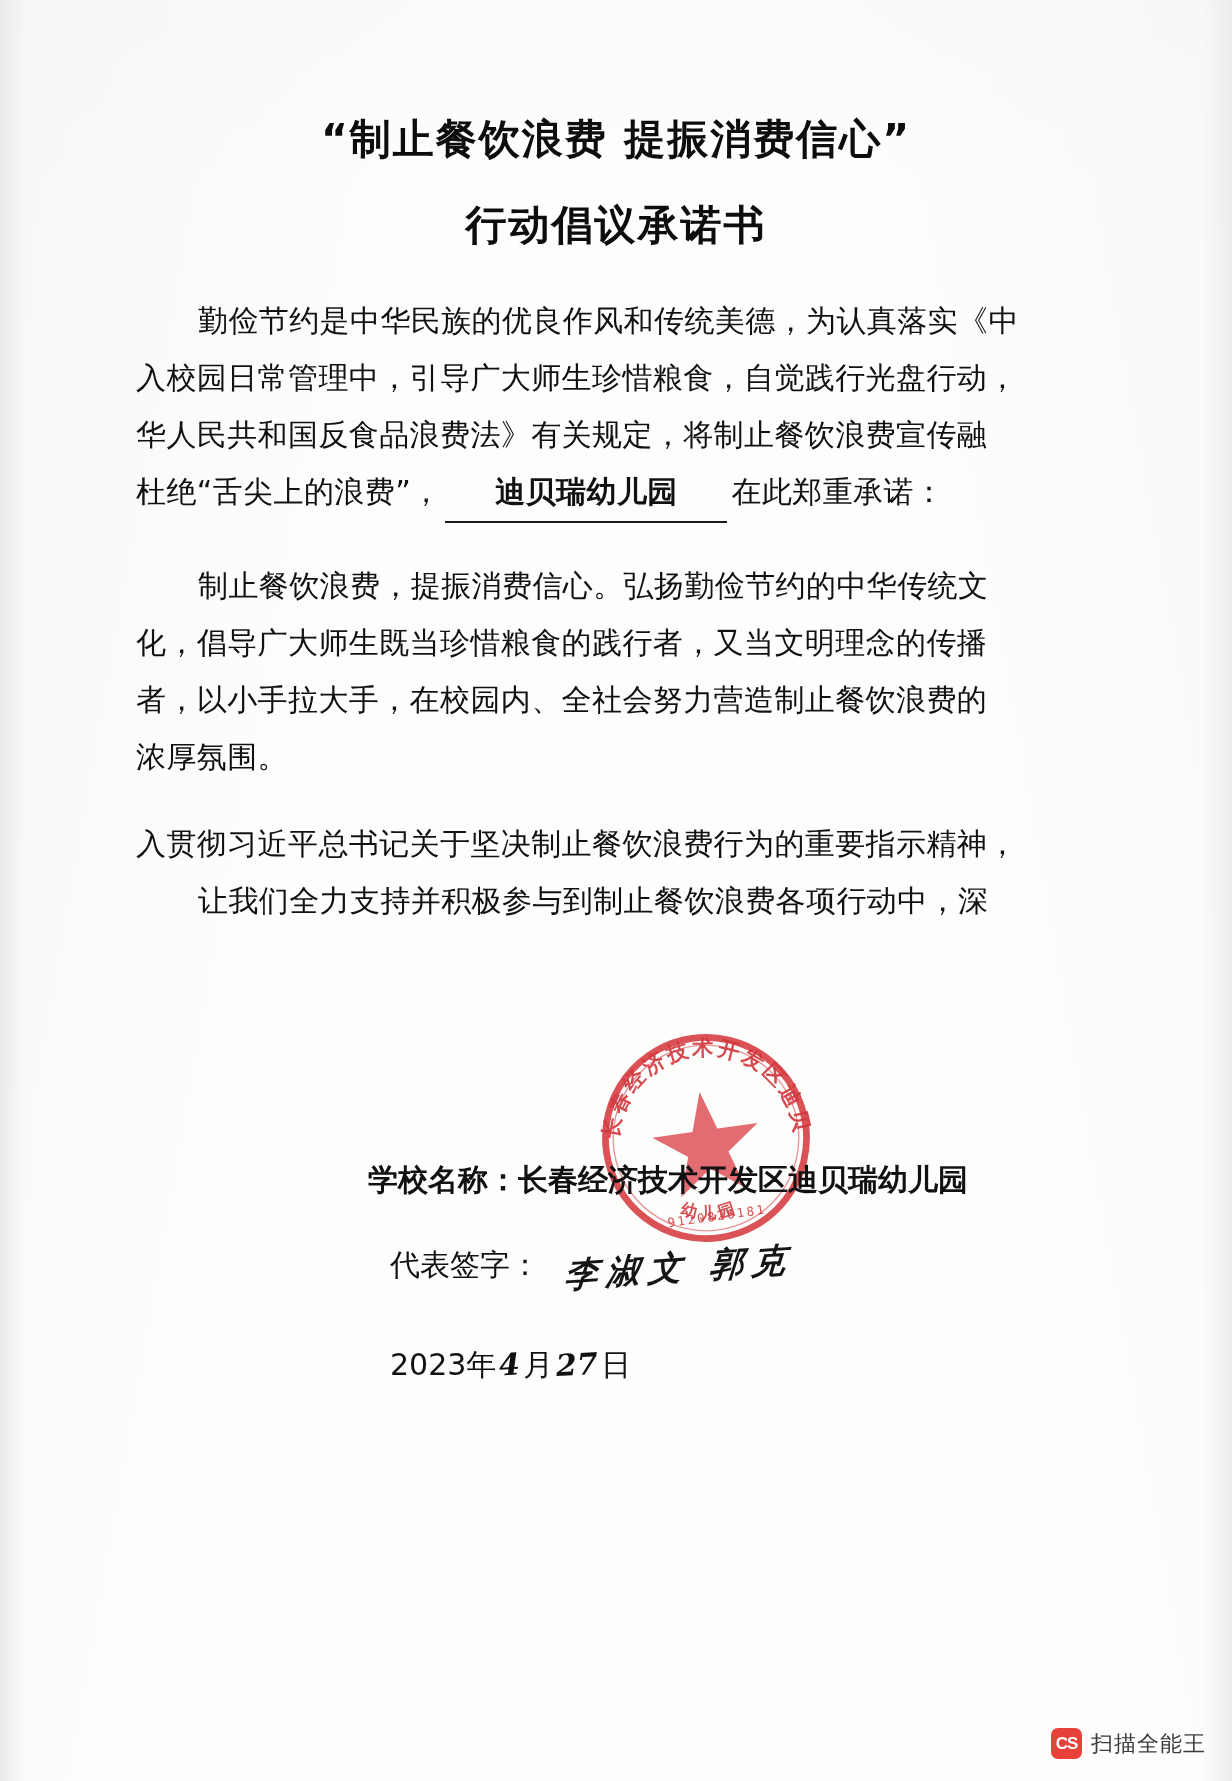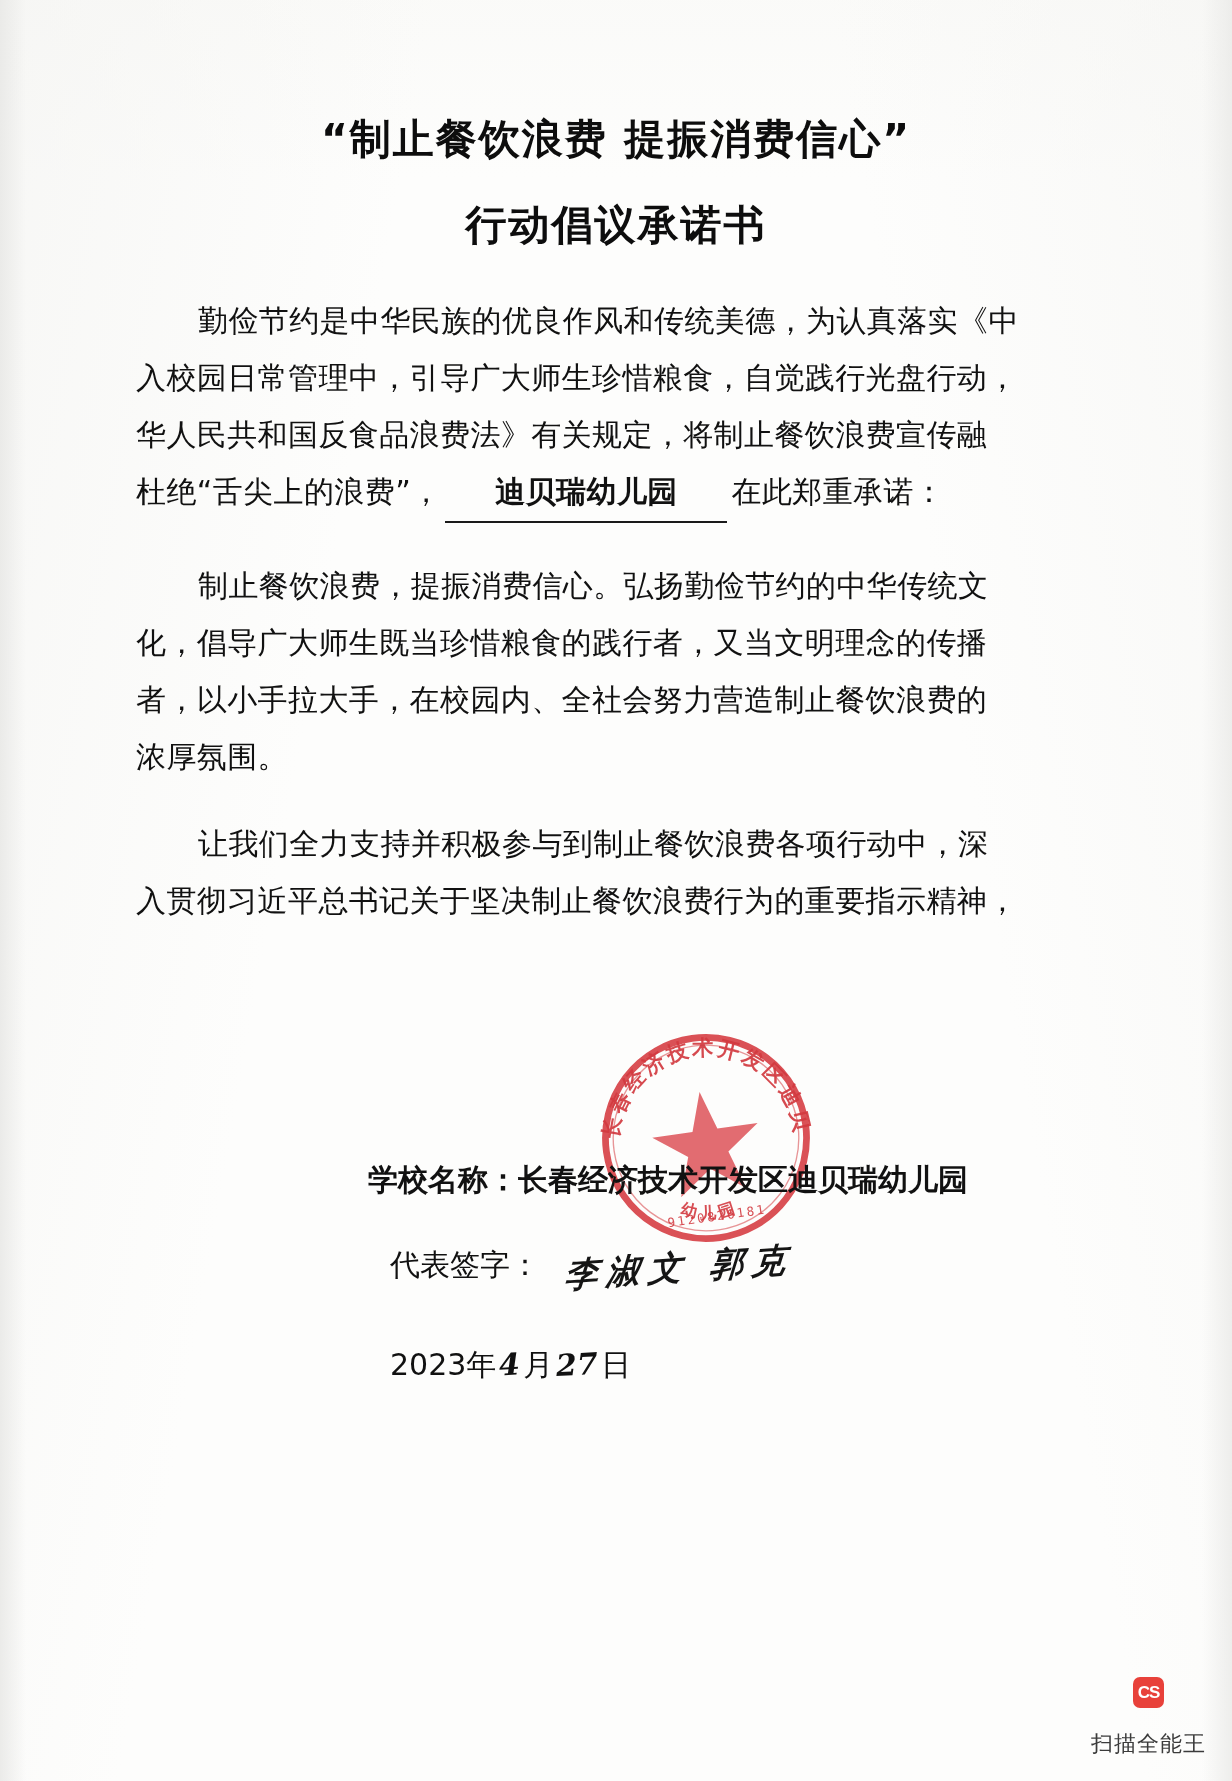--- a/index.html
+++ b/index.html
@@ -142,22 +142,21 @@
   }
   .seal svg { width: 100%; height: 100%; display: block; }
 
   
   .watermark {
     position: absolute;
     right: 26px;
     bottom: 22px;
     display: flex;
     align-items: center;
-    gap: 21px;
-    flex-direction: column;
+    gap: 9px;
   }
   .wm-badge {
     width: 31px;
     height: 31px;
     border-radius: 7px;
     background: #e8413a;
     color: #ffffff;
     font-size: 17px;
     font-weight: 700;
     display: flex;
@@ -197,22 +196,22 @@
     </p>
 
     <p class="para p2">
       <span class="line indent">制止餐饮浪费，提振消费信心。弘扬勤俭节约的中华传统文</span>
       <span class="line">化，倡导广大师生既当珍惜粮食的践行者，又当文明理念的传播</span>
       <span class="line">者，以小手拉大手，在校园内、全社会努力营造制止餐饮浪费的</span>
       <span class="line">浓厚氛围。</span>
     </p>
 
     <p class="para p3">
+      <span class="line">入贯彻习近平总书记关于坚决制止餐饮浪费行为的重要指示精神，</span>
       <span class="line indent">让我们全力支持并积极参与到制止餐饮浪费各项行动中，深</span>
-      <span class="line">入贯彻习近平总书记关于坚决制止餐饮浪费行为的重要指示精神，</span>
     </p>
   </div>
 
   <div class="seal">
     <svg viewBox="0 0 240 240" xmlns="http://www.w3.org/2000/svg">
       <defs>
         <path id="arcTop" d="M 28 126 A 92 92 0 0 1 212 126" fill="none"></path>
         <path id="arcBottom" d="M 46 150 A 78 78 0 0 0 194 150" fill="none"></path>
       </defs>
       <circle cx="120" cy="120" r="104" fill="none" stroke="#d0242a" stroke-width="7" opacity="0.9"></circle>

